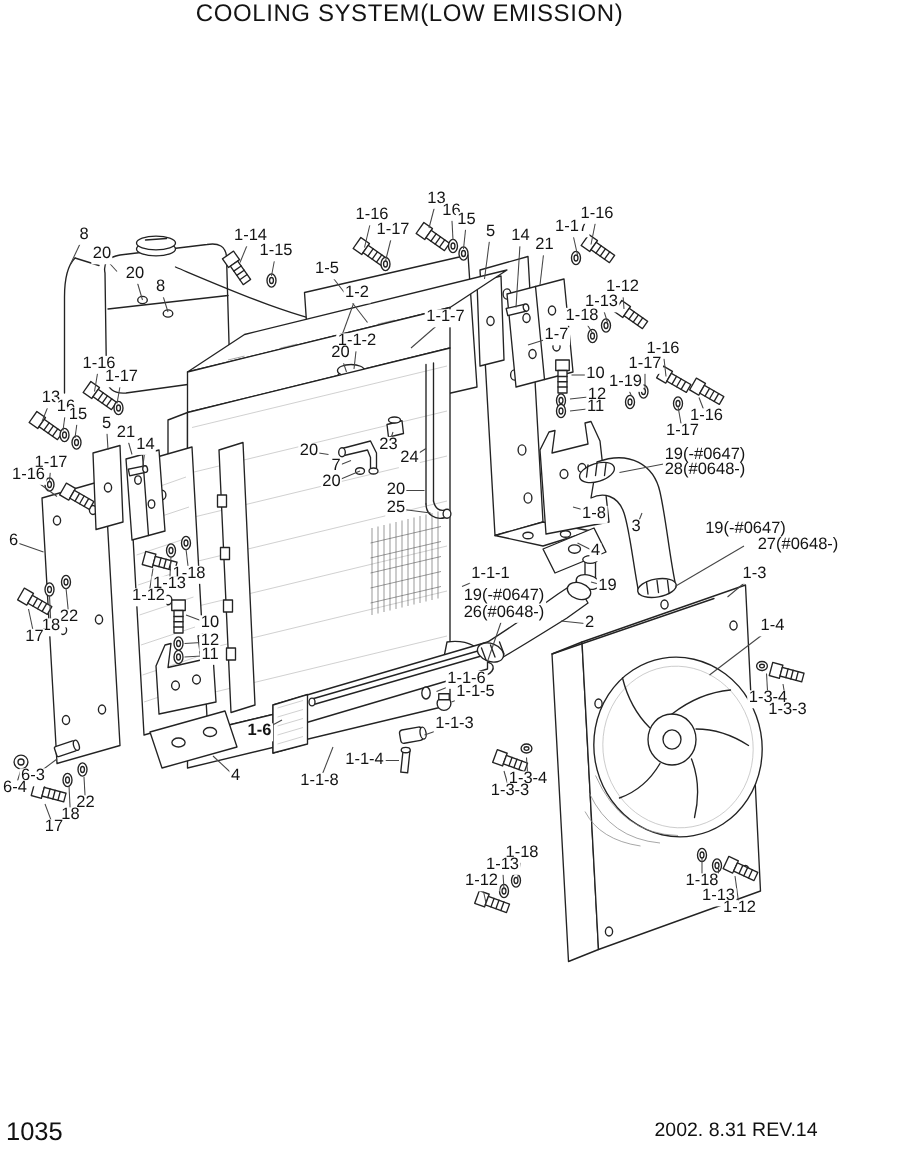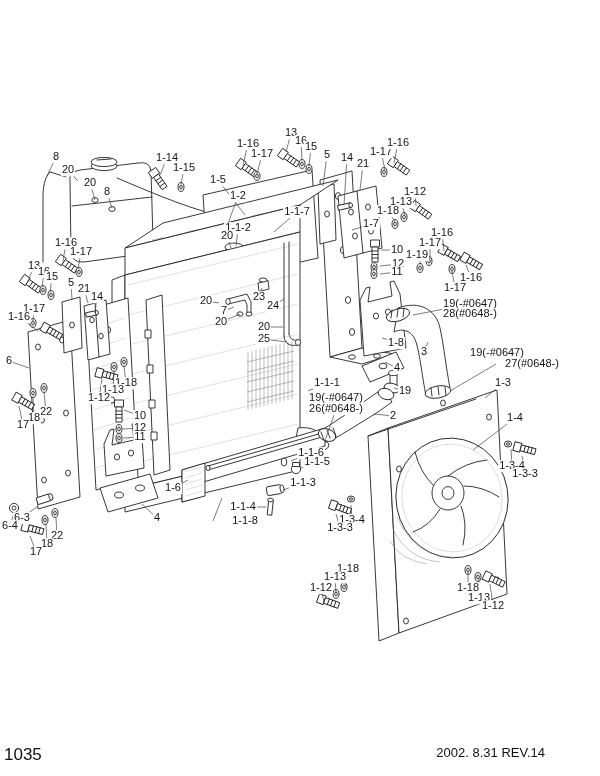--- a/index.html
+++ b/index.html
@@ -17,20 +17,21 @@
   svg .w{stroke:#232323;stroke-width:.9;fill:#fff;stroke-linejoin:round;}
   svg .fine{stroke:#b9b9b9;stroke-width:.45;fill:none;}
   svg .mid{stroke:#8a8a8a;stroke-width:.5;fill:none;}
   svg .dense{stroke:#555;stroke-width:.4;fill:none;}
 </style>
 </head>
 <body>
 
 <div class="page">
 
+  <div class="title">COOLING SYSTEM(LOW EMISSION)</div>
 
   <svg id="art" width="600" height="776" viewBox="0 0 600 776">
 
     <defs>
       <g id="bolt">
         <path class="w" d="M0,-4.5 L7,-4.5 L7,4.5 L0,4.5 Z"></path>
         <path class="w" d="M7,-3 L22,-3 L22,3 L7,3 Z"></path>
         <path class="ln" d="M11,-3 L11,3 M14.5,-3 L14.5,3 M18,-3 L18,3"></path>
       </g>
       <g id="washer">
@@ -449,23 +450,23 @@
       <div class="plabel" style="left: 34px; top: 418px;">18</div>
       <div class="plabel" style="left: 23px; top: 425px;">17</div>
       <div class="plabel" style="left: 140px; top: 416px;">10</div>
       <div class="plabel" style="left: 140px; top: 428px;">12</div>
       <div class="plabel" style="left: 140px; top: 437px;">11</div>
       <div class="plabel" style="left: 22px; top: 518px;">6-3</div>
       <div class="plabel" style="left: 10px; top: 526px;">6-4</div>
       <div class="plabel" style="left: 57px; top: 536px;">22</div>
       <div class="plabel" style="left: 47px; top: 544px;">18</div>
       <div class="plabel" style="left: 36px; top: 552px;">17</div>
-      <div class="plabel" style="left: 173px; top: 488px;">1-6</div>
+      <div class="plabel" style="left: 173px; top: 488px; font-weight: bold;">1-6</div>
       <div class="plabel" style="left: 157px; top: 518px;">4</div>
-      <div class="plabel" style="left: 213px; top: 521px; margin-left: 32px;">1-1-8</div>
+      <div class="plabel" style="left: 213px; top: 521px;">1-1-8</div>
       <div class="plabel" style="left: 243px; top: 507px;">1-1-4</div>
       <div class="plabel" style="left: 327px; top: 383px;">1-1-1</div>
       <div class="plabel" style="left: 336px; top: 398px;">19(-#0647)</div>
       <div class="plabel" style="left: 336px; top: 409px;">26(#0648-)</div>
       <div class="plabel" style="left: 405px; top: 391px;">19</div>
       <div class="plabel" style="left: 393px; top: 416px;">2</div>
       <div class="plabel" style="left: 311px; top: 453px;">1-1-6</div>
       <div class="plabel" style="left: 317px; top: 462px;">1-1-5</div>
       <div class="plabel" style="left: 303px; top: 483px;">1-1-3</div>
       <div class="plabel" style="left: 352px; top: 520px;">1-3-4</div>

